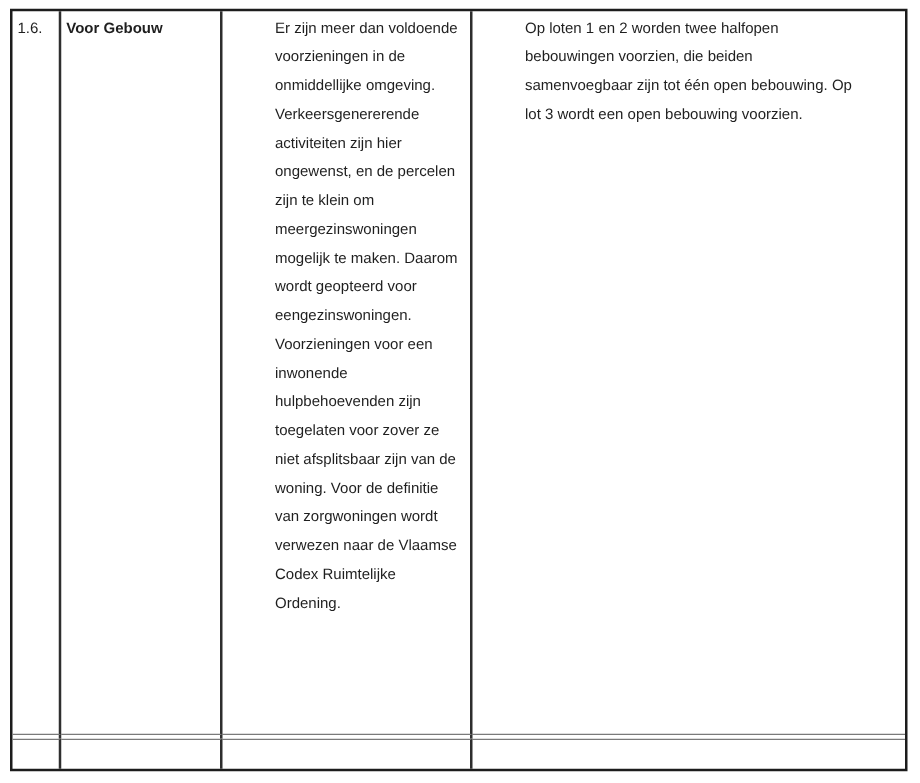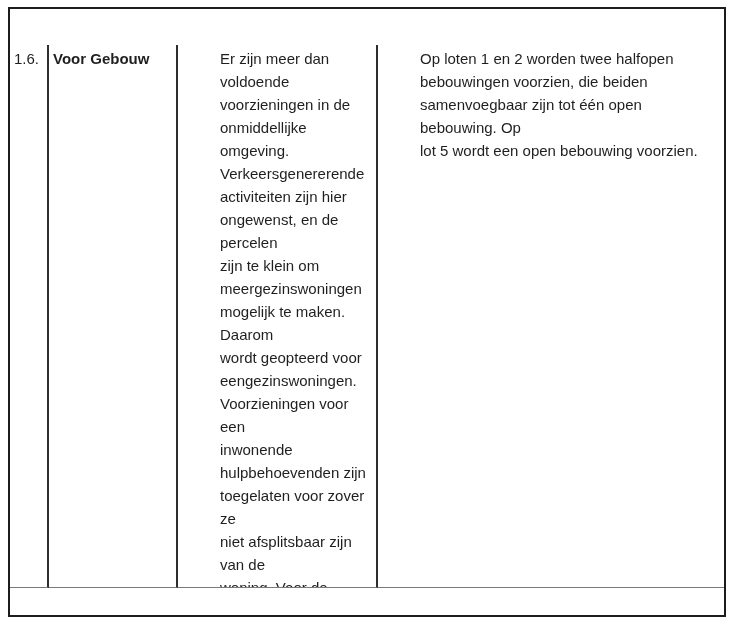--- a/index.html
+++ b/index.html
@@ -21,25 +21,24 @@
     border: 2px solid #1c1c1c;
     display: grid;
     grid-template-columns: 39px 129px 200px 1fr;
     grid-template-rows: 579px 3px 1fr;
     background: #ffffff;
   }
   .cell {
     box-sizing: border-box;
     border-right: 2px solid #2e2e2e;
     padding: 2px 4px 0 4px;
-    font-size: 15px;
+    font-size: 12px;
     line-height: 23px;
     color: #1f1f1f;
     overflow: hidden;
-    margin-top: 36px;
   }
   .cell.last { border-right: none; }
   .row-main .cell { border-bottom: 1px solid #7a7a7a; }
   .row-spacer .cell { padding: 0; border-bottom: none; }
   .row-empty .cell { border-top: 1px solid #7a7a7a; }
   .topic { font-weight: bold; }
   .wrap-fixed { white-space: pre-line; padding-left: 42px; }
   
   .row-main, .row-spacer, .row-empty { display: contents; }
 </style>
@@ -68,21 +67,21 @@
 toegelaten voor zover ze
 niet afsplitsbaar zijn van de
 woning. Voor de definitie
 van zorgwoningen wordt
 verwezen naar de Vlaamse
 Codex Ruimtelijke
 Ordening.</div>
     <div class="cell last wrap-fixed">Op loten 1 en 2 worden twee halfopen
 bebouwingen voorzien, die beiden
 samenvoegbaar zijn tot één open bebouwing. Op
-lot 5 wordt een open bebouwing voorzien.</div>
+lot 3 wordt een open bebouwing voorzien.</div>
   </div>
 
   <div class="row-spacer">
     <div class="cell"></div>
     <div class="cell"></div>
     <div class="cell"></div>
     <div class="cell last"></div>
   </div>
 
   <div class="row-empty">

